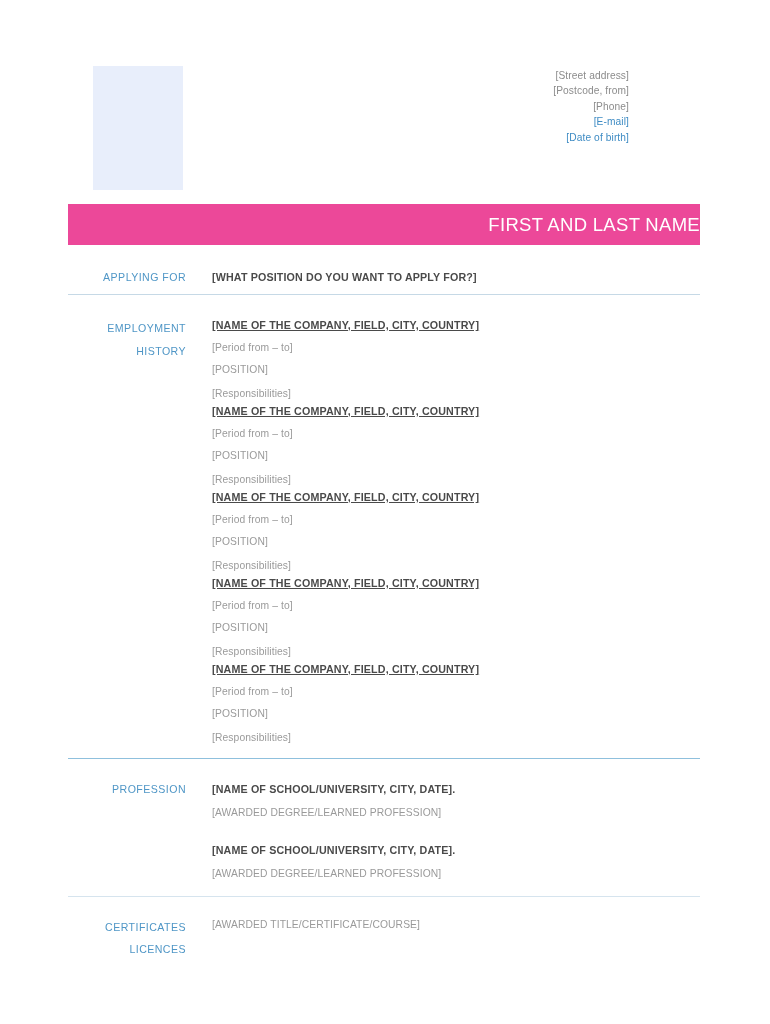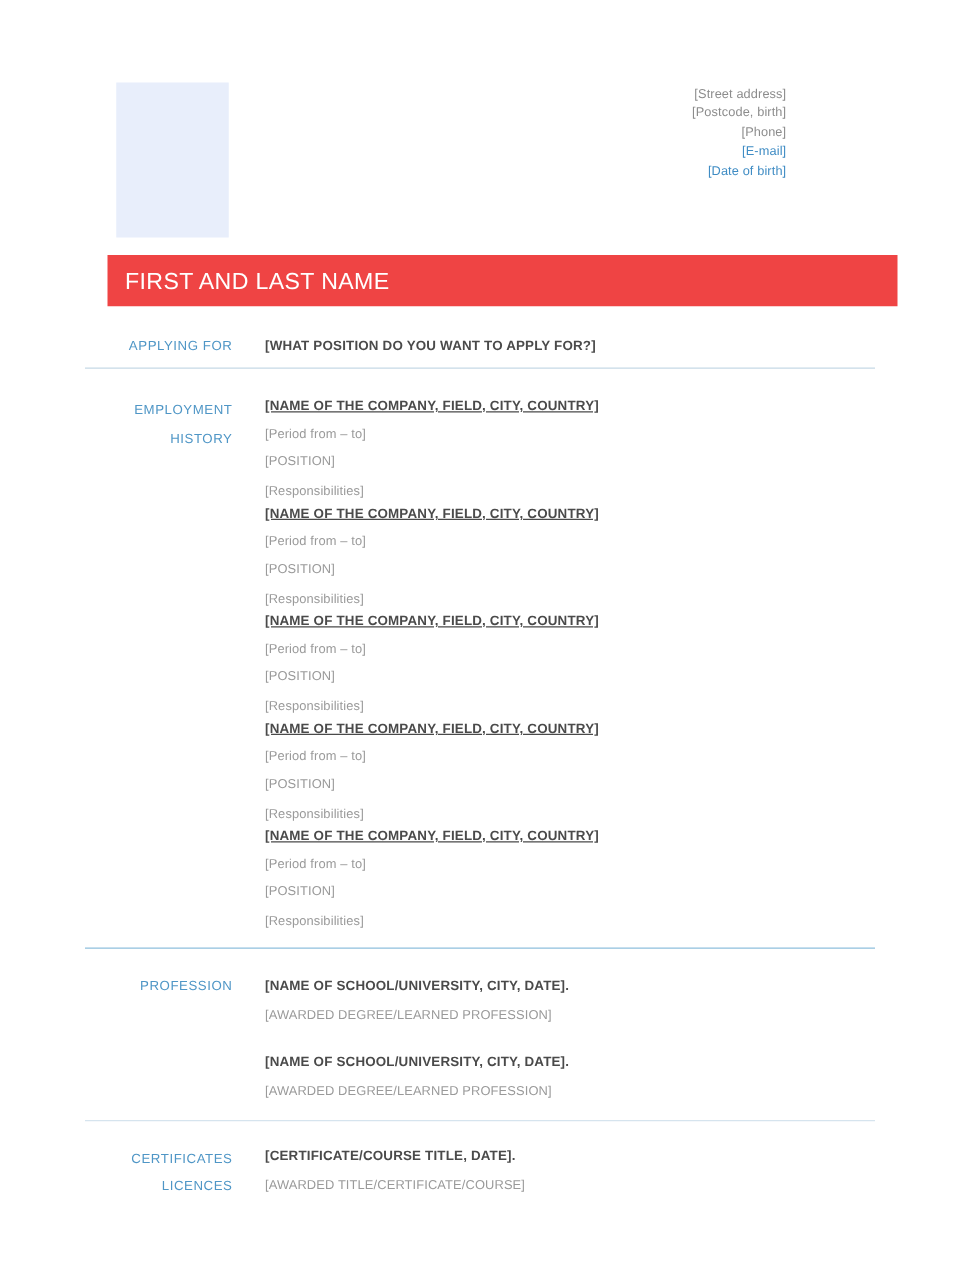--- a/index.html
+++ b/index.html
@@ -52,27 +52,28 @@
     letter-spacing: 0.1px;
     white-space: nowrap;
   }
   .contact-line.link {
     color: #3f8cc4;
   }
 
   
   .name-banner {
     position: absolute;
-    left: 86px;
+    left: 68px;
     top: 204px;
     width: 632px;
     height: 41px;
-    background: #ef4444;
+    background: #ec4899;
     display: flex;
     align-items: center;
+    justify-content: flex-end;
   }
   .name-banner-text {
     color: #ffffff;
     font-size: 18.5px;
     font-weight: 400;
     letter-spacing: 0.3px;
     padding-left: 14px;
   }
 
   
@@ -156,21 +157,21 @@
 <body>
 
 <div class="page">
 
   <div class="top-area">
 
     <div class="photo-box"></div>
 
     <div class="contact-block">
       <div class="contact-line">[Street address]</div>
-      <div class="contact-line">[Postcode, birth]</div>
+      <div class="contact-line">[Postcode, from]</div>
       <div class="contact-line">[Phone]</div>
       <div class="contact-line link">[E-mail]</div>
       <div class="contact-line link">[Date of birth]</div>
     </div>
   </div>
 
   <div class="name-banner">
     <span class="name-banner-text">FIRST AND LAST NAME</span>
   </div>
 
@@ -251,20 +252,19 @@
 
     <div class="divider faint"></div>
 
     <div class="row row-certificates">
       <div class="row-label">
         <div>CERTIFICATES</div>
         <div>LICENCES</div>
       </div>
       <div class="row-body">
         <div class="cert">
-          <div class="ttl">[CERTIFICATE/COURSE TITLE, DATE].</div>
           <div class="sub">[AWARDED TITLE/CERTIFICATE/COURSE]</div>
         </div>
       </div>
     </div>
 
   </div>
 </div>
 
 </body></html>

